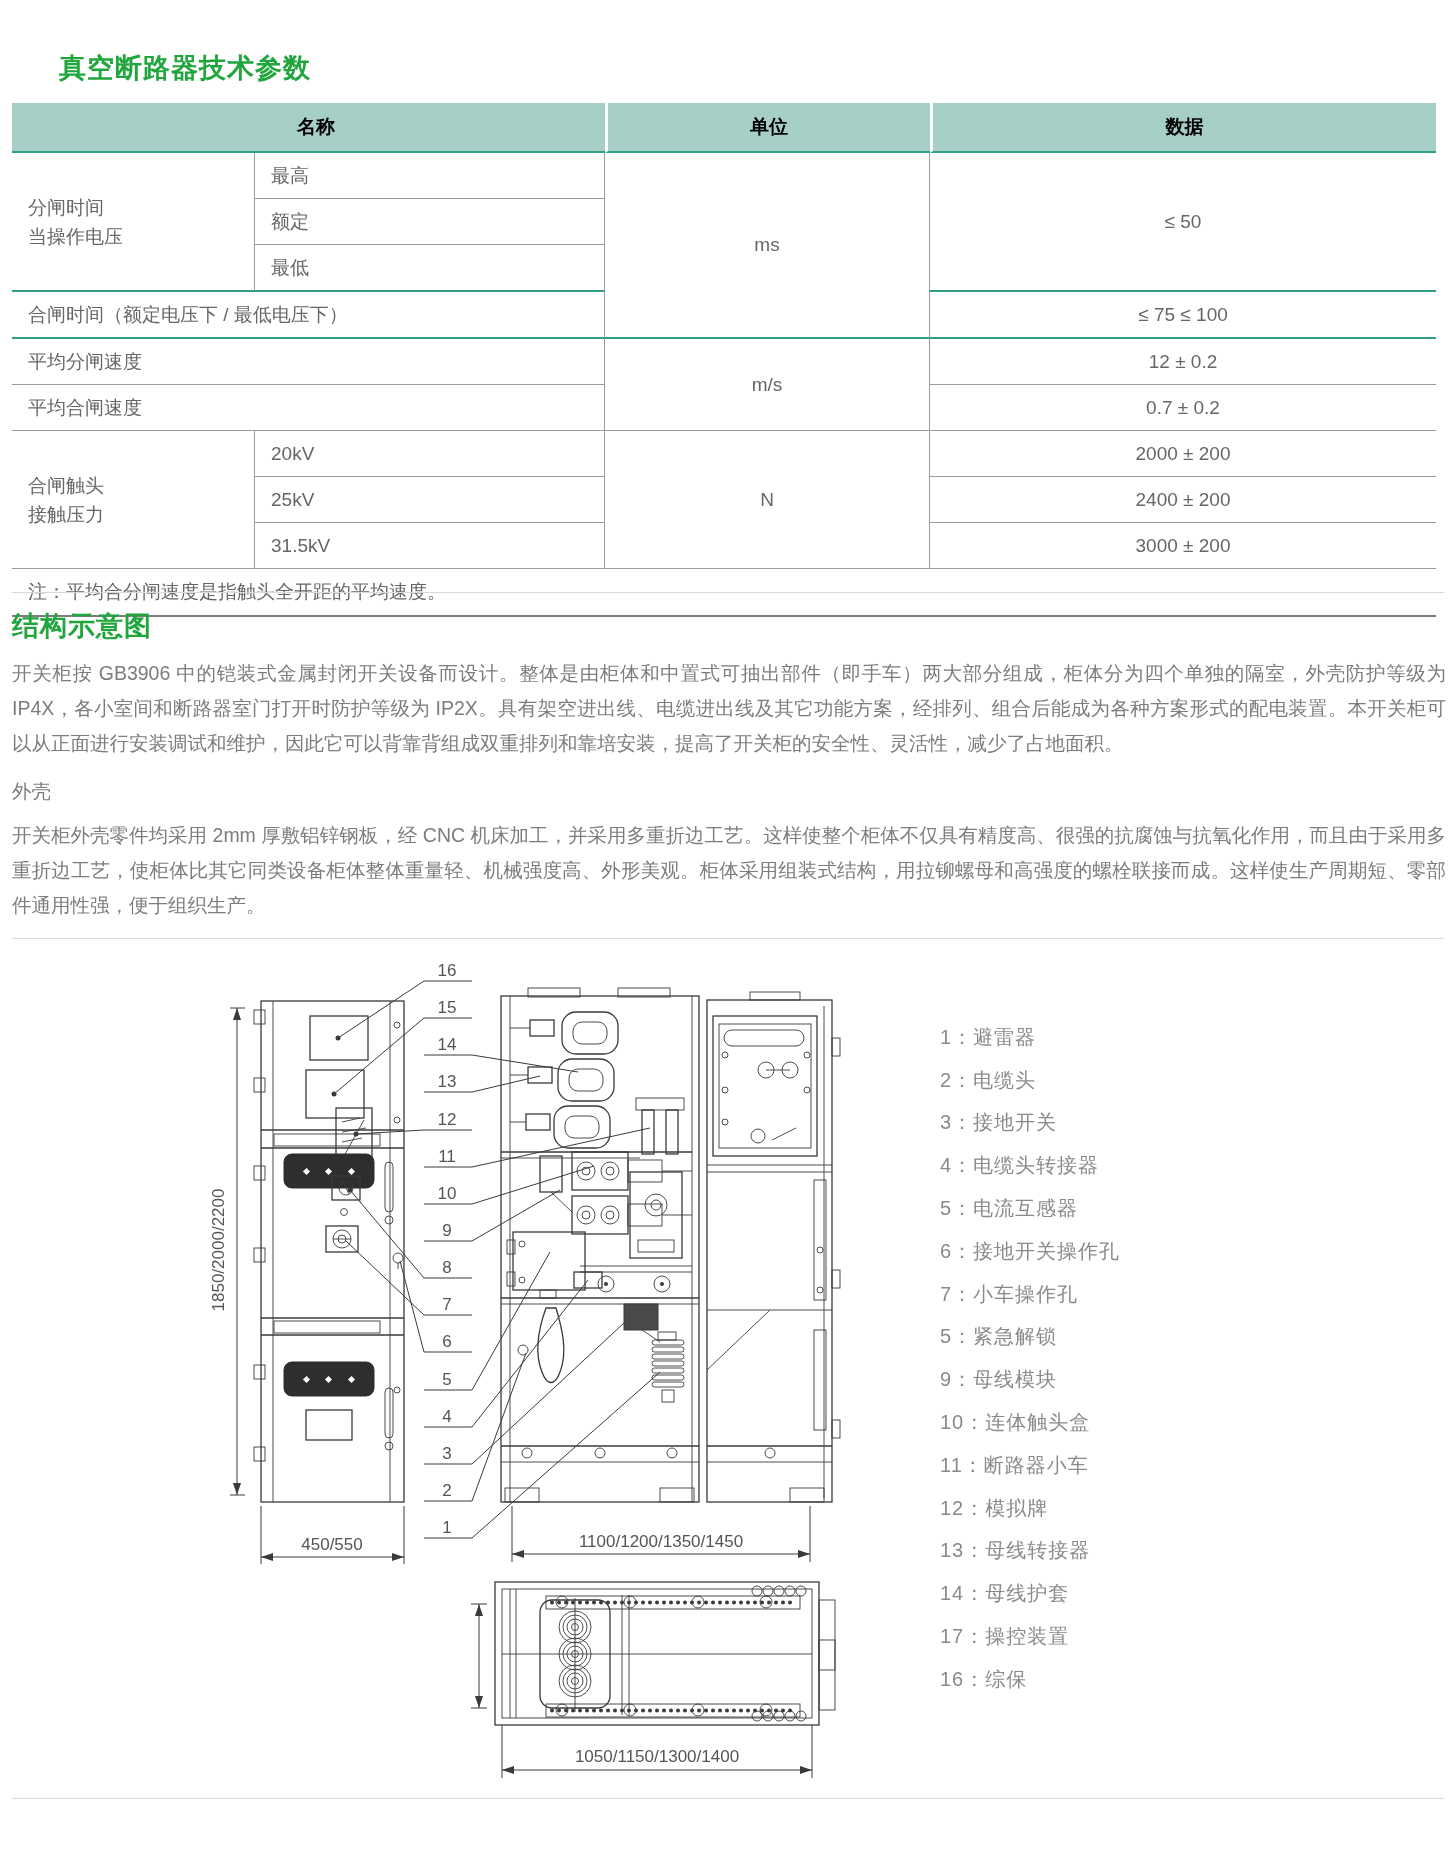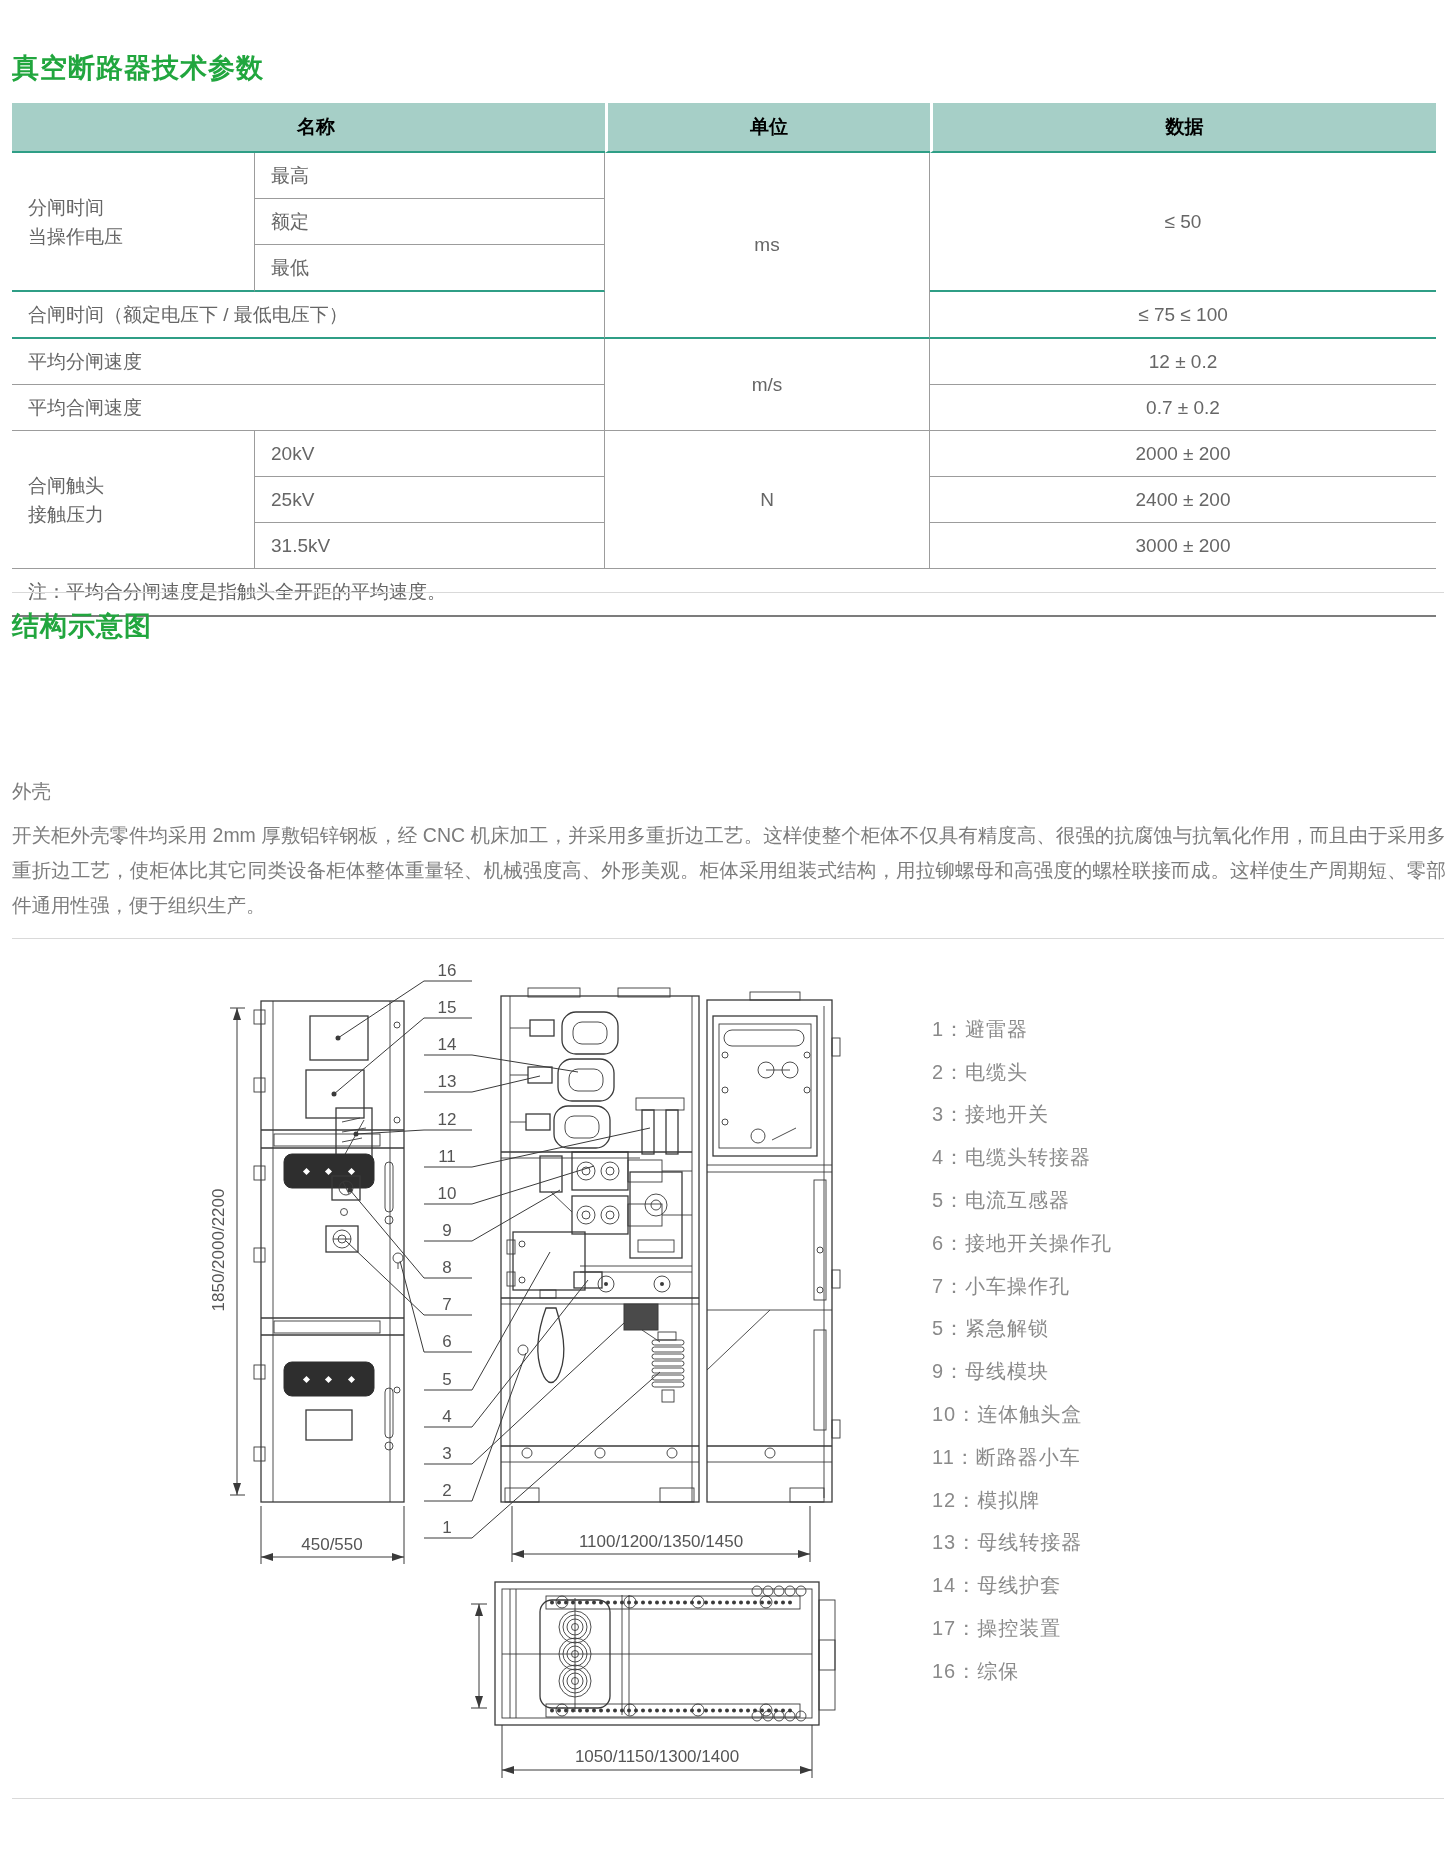--- a/index.html
+++ b/index.html
@@ -29,29 +29,29 @@
   
   #drawing{position:absolute;left:210px;top:950px;}
   svg text{font-family:"Liberation Sans","DejaVu Sans",sans-serif;fill:#555;font-size:17px;}
   svg .ln{stroke:#3a3a3a;stroke-width:1.3;fill:none;}
   svg .thin{stroke:#3a3a3a;stroke-width:0.9;fill:none;}
   svg .dim{stroke:#3a3a3a;stroke-width:1;fill:none;}
   svg .dark{fill:#2e2e2e;stroke:#2e2e2e;}
   svg .solid{fill:#4a4a4a;stroke:#3a3a3a;}
   svg .dot{fill:#3a3a3a;stroke:none;}
 
-  ul.legend{position:absolute;left:932px;top:1008px;margin:0;padding:0;list-style:none;}
+  ul.legend{position:absolute;left:932px;top:1008px;margin:8px;padding:0;list-style:none;}
   ul.legend li{height:42.8px;display:flex;align-items:center;font-size:20px;color:#8a8a8a;letter-spacing:1px;}
 </style>
 </head>
 <body>
 
 <div id="page">
 
-  <div class="h-green" style="top:50px;">真空断路器技术参数</div>
+  <div class="h-green" style="top:50px;margin-left:47px;">真空断路器技术参数</div>
 
   <table class="spec">
     <colgroup>
         <col style="width:243px">
         <col style="width:350px">
         <col style="width:325px">
         <col style="width:506px">
       </colgroup>
     <tbody>
         <tr>
@@ -107,20 +107,21 @@
     <tr>
       <td colspan="4" class="al bd" style="height:44px;">注：平均合分闸速度是指触头全开距的平均速度。</td>
     </tr>
   </tbody>
     </table>
 
   <div class="rule" style="top:592px;"></div>
 
   <div class="h-green" style="top:608px;">结构示意图</div>
 
+  <div class="para" style="top:656px;">开关柜按 GB3906 中的铠装式金属封闭开关设备而设计。整体是由柜体和中置式可抽出部件（即手车）两大部分组成，柜体分为四个单独的隔室，外壳防护等级为 IP4X，各小室间和断路器室门打开时防护等级为 IP2X。具有架空进出线、电缆进出线及其它功能方案，经排列、组合后能成为各种方案形式的配电装置。本开关柜可以从正面进行安装调试和维护，因此它可以背靠背组成双重排列和靠培安装，提高了开关柜的安全性、灵活性，减少了占地面积。</div>
   <div class="subhead" style="top:778px;">外壳</div>
   <div class="para" style="top:818px;">开关柜外壳零件均采用 2mm 厚敷铝锌钢板，经 CNC 机床加工，并采用多重折边工艺。这样使整个柜体不仅具有精度高、很强的抗腐蚀与抗氧化作用，而且由于采用多重折边工艺，使柜体比其它同类设备柜体整体重量轻、机械强度高、外形美观。柜体采用组装式结构，用拉铆螺母和高强度的螺栓联接而成。这样使生产周期短、零部件通用性强，便于组织生产。</div>
 
   <div class="rule" style="top:938px;"></div>
 
   <div id="drawing">
   <svg width="740" height="860" viewBox="0 0 740 860">
     <defs>
       <pattern id="vlines" width="5" height="14" patternUnits="userSpaceOnUse">
         <line x1="1.5" y1="0" x2="1.5" y2="14" stroke="#3a3a3a" stroke-width="1.4"></line>

